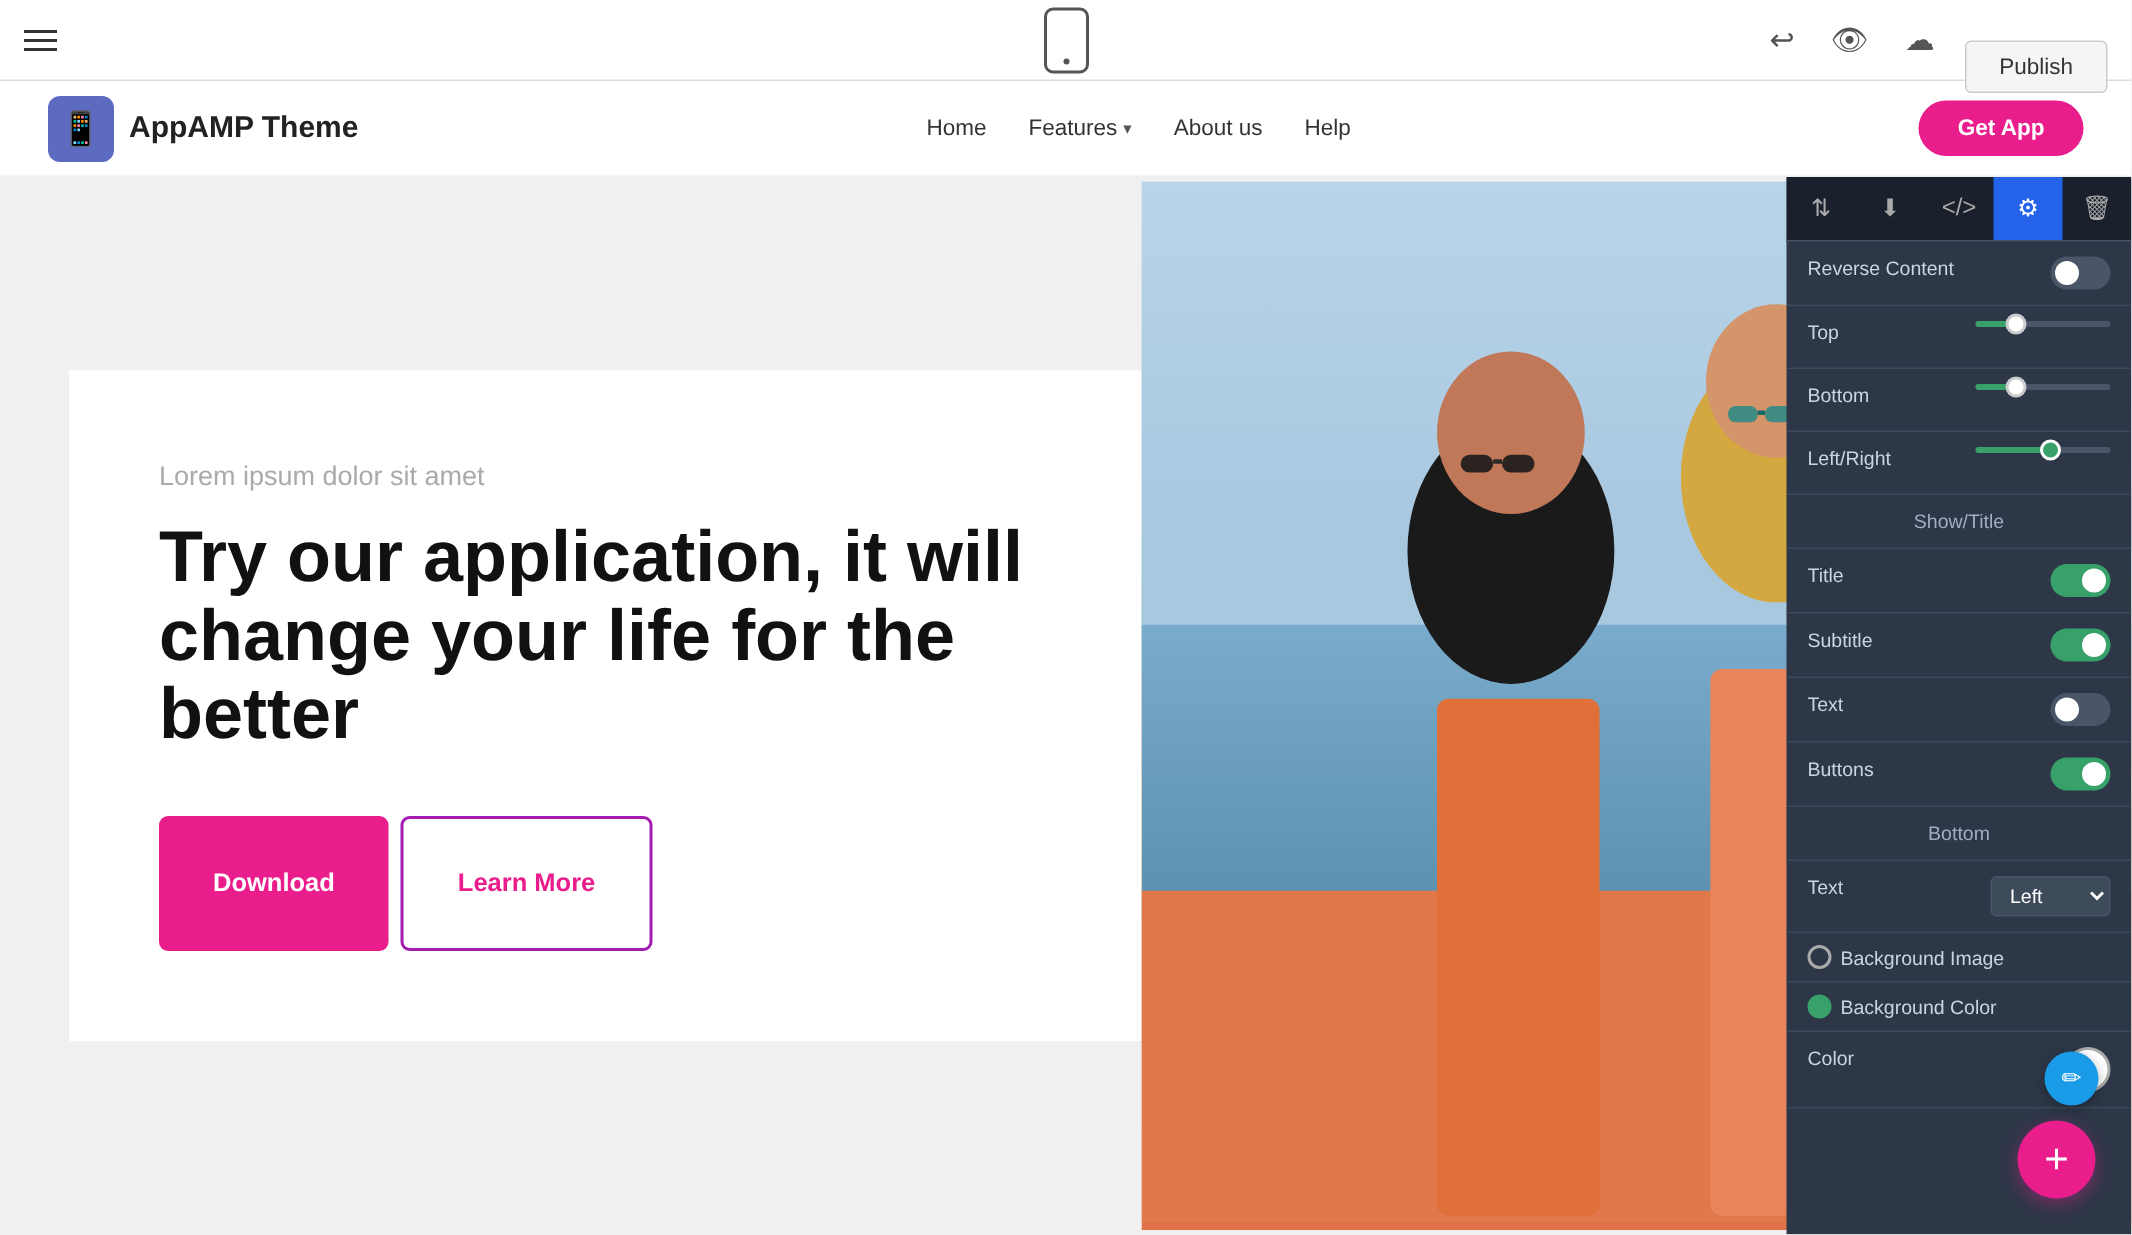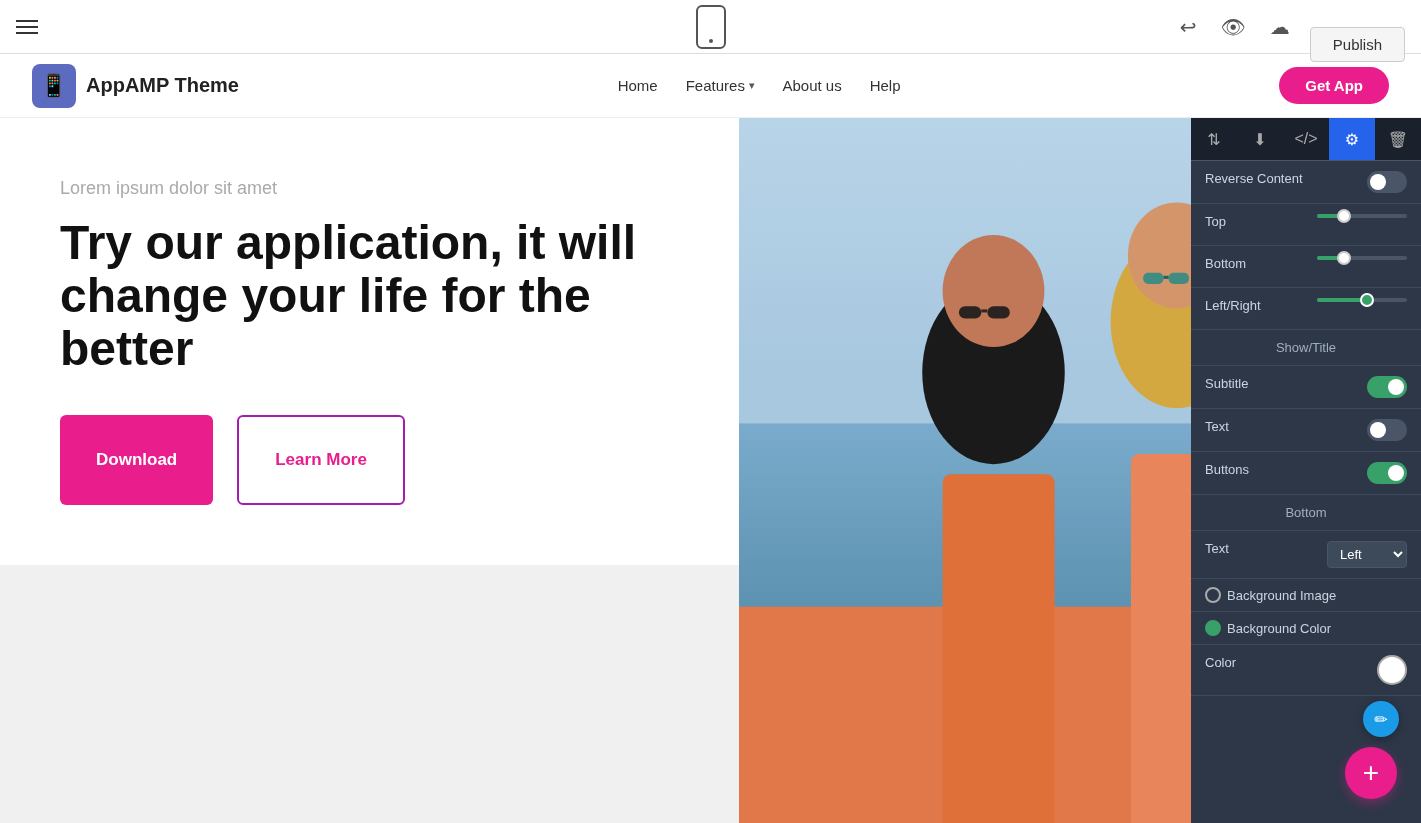--- a/index.html
+++ b/index.html
@@ -45,29 +45,29 @@
       padding: 10px 26px; font-size: 15px; font-weight: 600; cursor: pointer;
     }
 
     
     .main-area {
       display: flex; height: calc(823px - 54px - 64px); position: relative; overflow: hidden;
     }
 
     
     .hero-section {
-      width: 100%; position: relative; display: flex; align-items: flex-start;
+      width: 100%; position: relative; display: flex; align-items: center; margin-left: 46px;
     }
     .hero-left {
       width: 52%; background: #fff; display: flex; flex-direction: column;
       justify-content: center; padding: 60px 60px 60px 60px;
     }
     .hero-subtitle { font-size: 18px; color: #aaa; margin-bottom: 18px; }
     .hero-title { font-size: 48px; font-weight: 900; color: #111; line-height: 1.1; margin-bottom: 40px; }
-    .hero-buttons { display: flex; gap: 24px; }
+    .hero-buttons { display: flex; gap: 8px; }
     .btn-download {
       background: #e91e8c; color: #fff; border: none; border-radius: 6px;
       padding: 18px 36px; font-size: 17px; font-weight: 700; cursor: pointer;
     }
     .btn-learn-more {
       background: transparent; color: #e91e8c; border: 2px solid #a21caf; border-radius: 6px;
       padding: 33px 36px; font-size: 17px; font-weight: 600; cursor: pointer;
     }
     .hero-right {
       width: 48%; position: relative; overflow: hidden;
@@ -313,20 +313,24 @@
       <div class="panel-row">
         <span class="panel-label">Left/Right</span>
         <div class="slider-track">
           <div class="slider-fill" style="width:55%; background:#38a169;"></div>
           <div class="slider-thumb" style="left:55%; background:#38a169;"></div>
         </div>
       </div>
 
       <div class="panel-section-label">Show/Title</div>
 
+      <div class="panel-row">
+        <span class="panel-label">Title</span>
+        <div class="toggle on"></div>
+      </div>
 
       <div class="panel-row">
         <span class="panel-label">Subtitle</span>
         <div class="toggle on"></div>
       </div>
 
       <div class="panel-row">
         <span class="panel-label">Text</span>
         <div class="toggle off"></div>
       </div>

